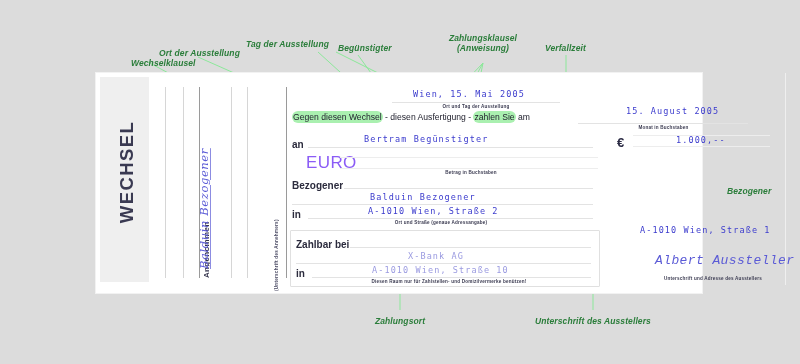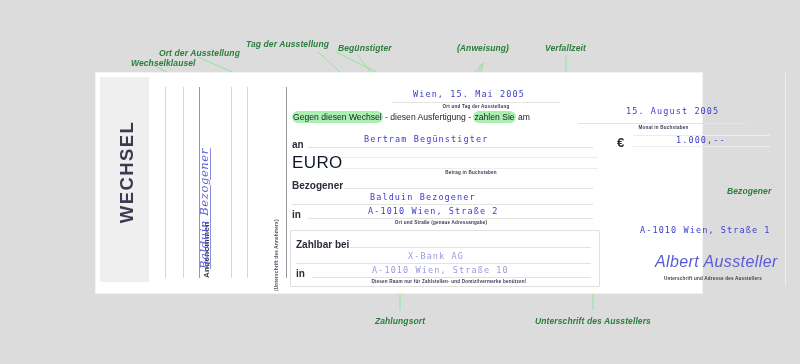--- a/index.html
+++ b/index.html
@@ -73,22 +73,23 @@
     font-size:4.6px;color:#4a4a63;letter-spacing:.25px;font-weight:bold;
   }
 
   
   #form{position:absolute;left:192px;top:0;right:0;bottom:0;}
 
   .fieldlabel{
     position:absolute;font-size:10px;color:#2b2b3d;font-weight:600;
   }
   .bigeuro{
-    position:absolute;font-size:17px;color:#0f172a;font-weight:400;
+    position:absolute;font-size:17px;color:#8b5cf6;font-weight:400;
     letter-spacing:.4px;
+    margin-left:14px;
   }
   .rule{
     position:absolute;height:1px;background:#e3e3e3;
   }
   .rule2{
     position:absolute;height:1px;background:#ededed;
   }
   .handwr{
     position:absolute;
     font-family:"DejaVu Sans Mono","Liberation Mono",monospace;
@@ -105,22 +106,22 @@
   }
   .hl{background:#aaf0b0;padding:1px 1px;border-radius:6px;}
   #zahlbarbox{
     position:absolute;left:96px;top:155px;width:320px;height:57px;
     border:1px solid #e0e0e0;
     border-radius:1px;
   }
   #eurosign{position:absolute;font-size:13px;color:#2b2b44;font-weight:bold;}
   #signature{
     position:absolute;
-    font-family:Liberation Sans, sans-serif;font-style:italic;
-    font-size:16px;color:#5b5bd6;letter-spacing:.4px;white-space:nowrap;
+    font-family:Liberation Mono, monospace;font-style:italic;
+    font-size:13px;color:#5b5bd6;letter-spacing:.4px;white-space:nowrap;
   }
   .midvline{position:absolute;width:1px;background:#c9c9c9;}
 </style>
 </head>
 <body>
 
 <div id="stage">
 
   <svg class="leaders" viewBox="0 0 800 364" xmlns="http://www.w3.org/2000/svg">
     <g stroke="#8ce89a" stroke-width="1" fill="none">
@@ -149,20 +150,21 @@
 
       <path d="M120,75 L300,92"></path>
       <path d="M96,90 L285,118"></path>
     </g>
   </svg>
 
   <div class="ann" style="left:99px;top:58px;margin-left:32px;">Wechselklausel</div>
   <div class="ann" style="left:159px;top:48px;">Ort der Ausstellung</div>
   <div class="ann" style="left:246px;top:39px;">Tag der Ausstellung</div>
   <div class="ann" style="left:338px;top:43px;">Begünstigter</div>
+  <div class="ann c" style="left:423px;top:33px;width:120px;">Zahlungsklausel</div>
   <div class="ann c" style="left:423px;top:43px;width:120px;text-align:center;">(Anweisung)</div>
   <div class="ann" style="left:545px;top:43px;">Verfallzeit</div>
   <div class="ann" style="left:727px;top:186px;">Bezogener</div>
   <div class="ann c" style="left:340px;top:316px;width:120px;">Zahlungsort</div>
   <div class="ann c" style="left:523px;top:316px;width:140px;">Unterschrift des Ausstellers</div>
 
   <div id="doc">
 
     <div id="wechselblock">
       <div id="wechselword">WECHSEL</div>

